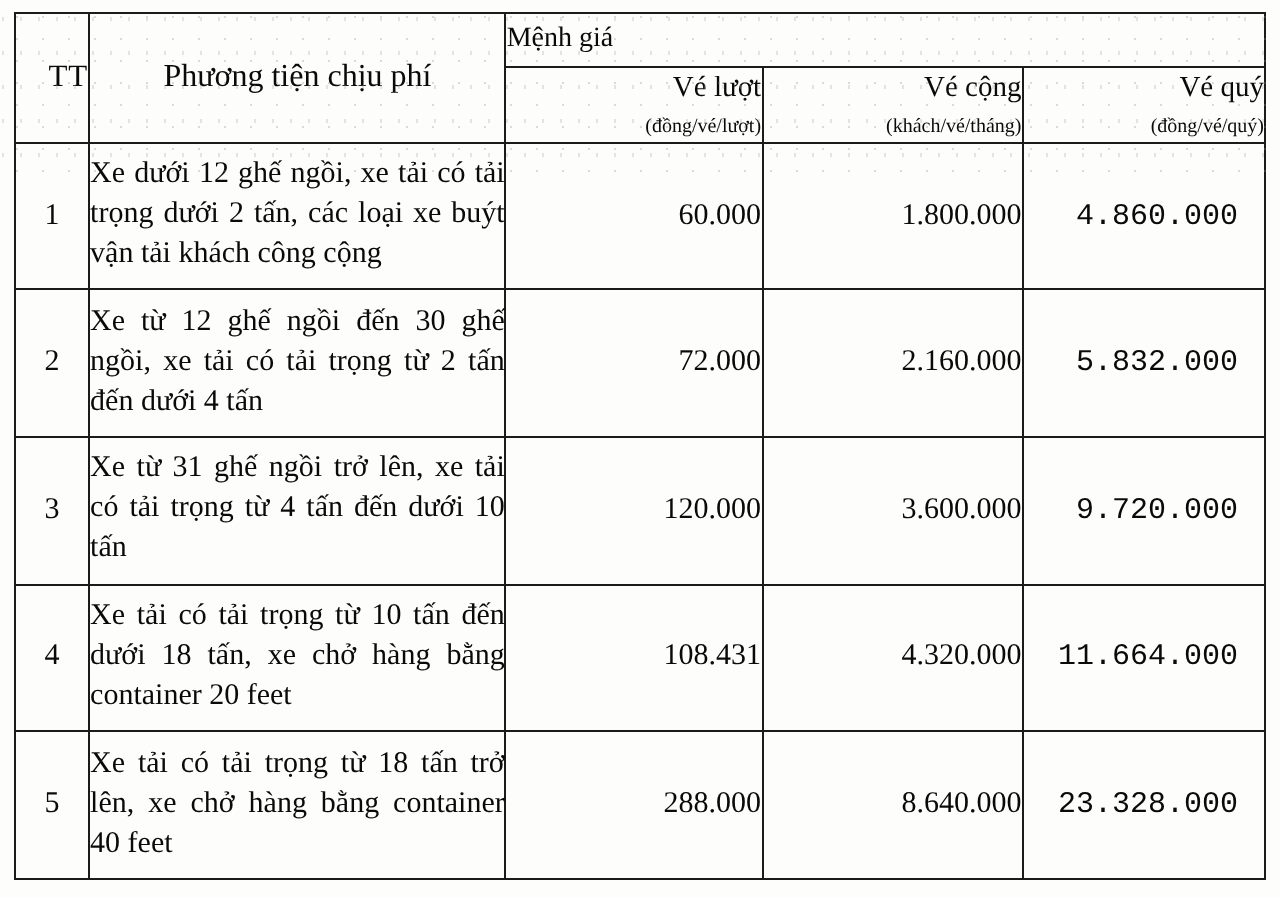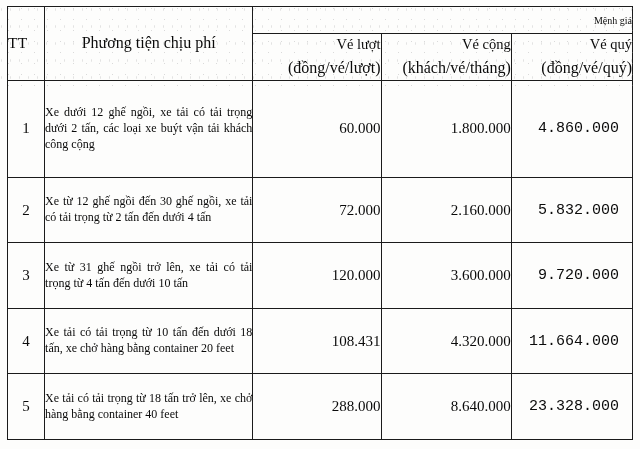--- a/index.html
+++ b/index.html
@@ -50,55 +50,55 @@
 
   
   col.c-tt    { width: 37px; }
   col.c-desc  { width: 208px; }
   col.c-luot  { width: 128px; }
   col.c-thang { width: 130px; }
   col.c-quy   { width: 121px; }
 
   
   .th-tt {
-    text-align: left;
+    text-align: right;
     font-size: 15.5px;
     letter-spacing: 0.4px;
   }
   .th-desc {
     text-align: center;
     font-size: 16px;
     padding: 0 4px;
   }
   .th-group {
-    text-align: right;
-    font-size: 10px;
+    text-align: left;
+    font-size: 14px;
     height: 26px;
     padding: 2px 0 4px;
   }
   .th-sub {
     text-align: right;
     font-size: 14.5px;
     line-height: 1.5;
     padding: 3px 4px 5px;
   }
   .th-sub .unit {
     display: block;
-    font-size: 16px;
+    font-size: 10px;
   }
 
   
   .td-idx {
     text-align: center;
     font-size: 15px;
   }
   .td-desc {
     text-align: justify;
     text-align-last: left;
-    font-size: 12px;
+    font-size: 15px;
     line-height: 1.33;
     padding: 5px 7px 5px 8px;
     hyphens: none;
   }
   .td-num {
     text-align: right;
     font-size: 15px;
     padding-right: 14px;
   }
   .td-num.quy { padding-right: 13px; font-family: Liberation Mono, monospace; }

